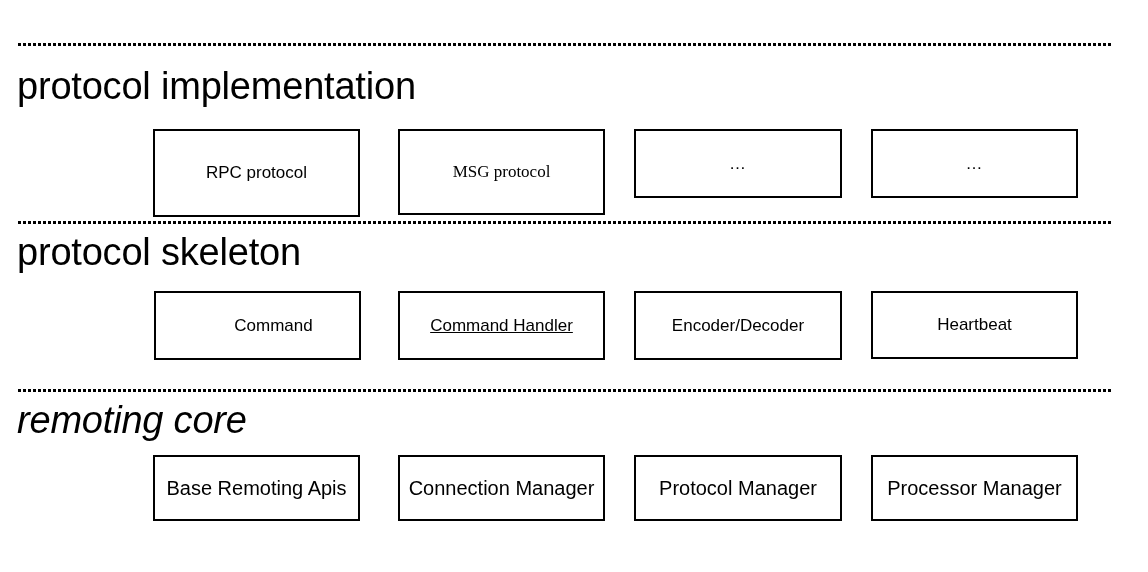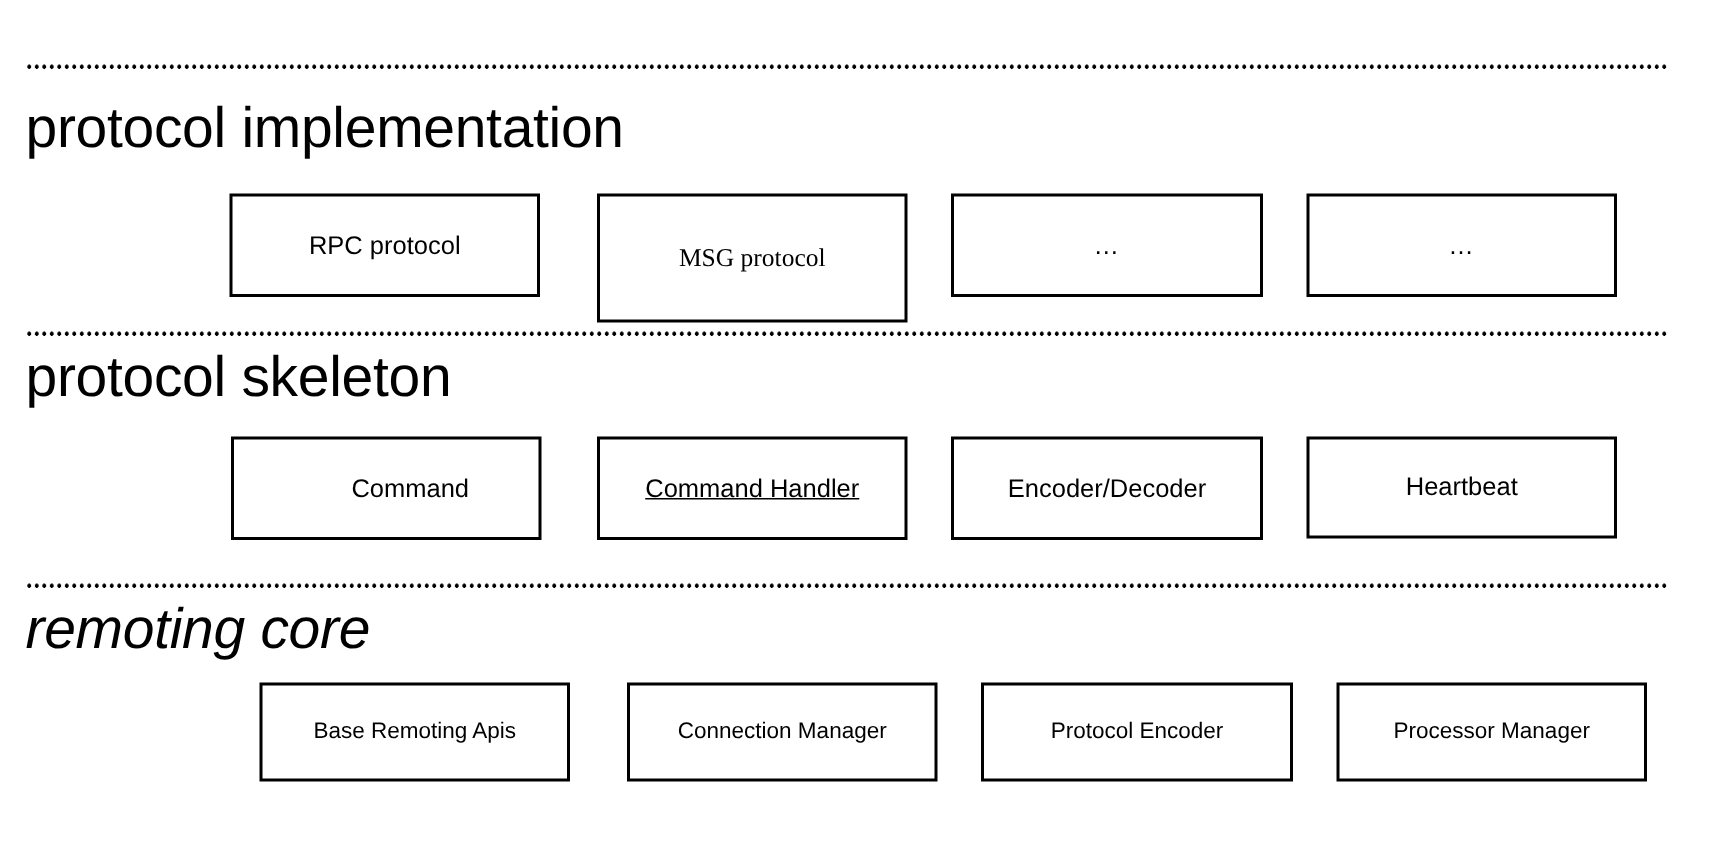--- a/index.html
+++ b/index.html
@@ -51,31 +51,30 @@
     background: #ffffff;
     display: flex;
     align-items: center;
     justify-content: center;
     color: #000000;
     font-size: 17px;
     line-height: 20px;
     white-space: nowrap;
   }
   .box.tight {
-    font-size: 15px;
-    margin-left: 20px;
+    font-size: 20px;
   }
   .ellipsis-box {
     letter-spacing: 1px;
   }
 
   
   #sep-1      { top: 43px; }
   #label-1    { top: 68px; }
-  #l1-box-0   { left: 153px;  top: 129px; width: 207px; height: 69px; }
+  #l1-box-0   { left: 153px;  top: 129px; width: 207px; height: 88px; }
   #l1-box-1   { left: 398px;  top: 129px; width: 207px; height: 86px; font-family: Liberation Serif, serif; }
   #l1-box-2   { left: 634px;  top: 129px; width: 208px; height: 69px; }
   #l1-box-3   { left: 871px;  top: 129px; width: 207px; height: 69px; }
 
   
   #sep-2      { top: 221px; }
   #label-2    { top: 234px; }
   #l2-box-0   { left: 154px;  top: 291px; width: 207px; height: 69px; padding-left: 32px; }
   #l2-box-1   { left: 398px;  top: 291px; width: 207px; height: 69px; text-decoration: underline; }
   #l2-box-2   { left: 634px;  top: 291px; width: 208px; height: 69px; }
@@ -113,17 +112,17 @@
     <div class="box" id="l2-box-2">Encoder/Decoder</div>
     <div class="box" id="l2-box-3">Heartbeat</div>
   </div>
 
   <div class="layer">
     <div class="separator" id="sep-3"></div>
     <div class="layer-label" id="label-3">remoting core</div>
 
     <div class="box tight" id="l3-box-0">Base Remoting Apis</div>
     <div class="box tight" id="l3-box-1">Connection Manager</div>
-    <div class="box tight" id="l3-box-2">Protocol Encoder</div>
+    <div class="box tight" id="l3-box-2">Protocol Manager</div>
     <div class="box tight" id="l3-box-3">Processor Manager</div>
   </div>
 
 </div>
 
 </body></html>

